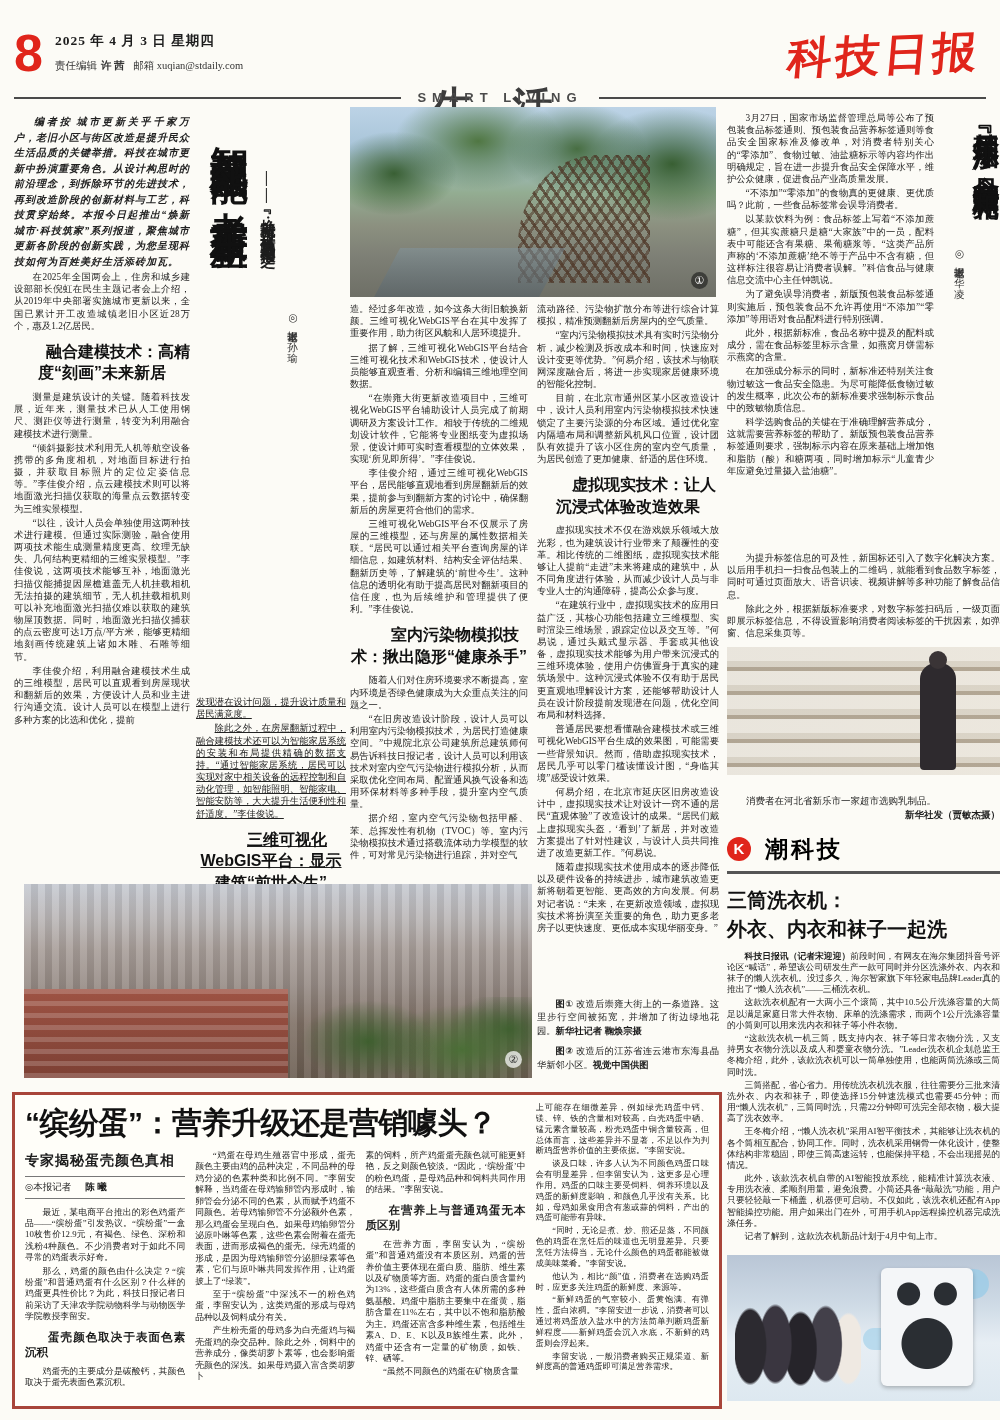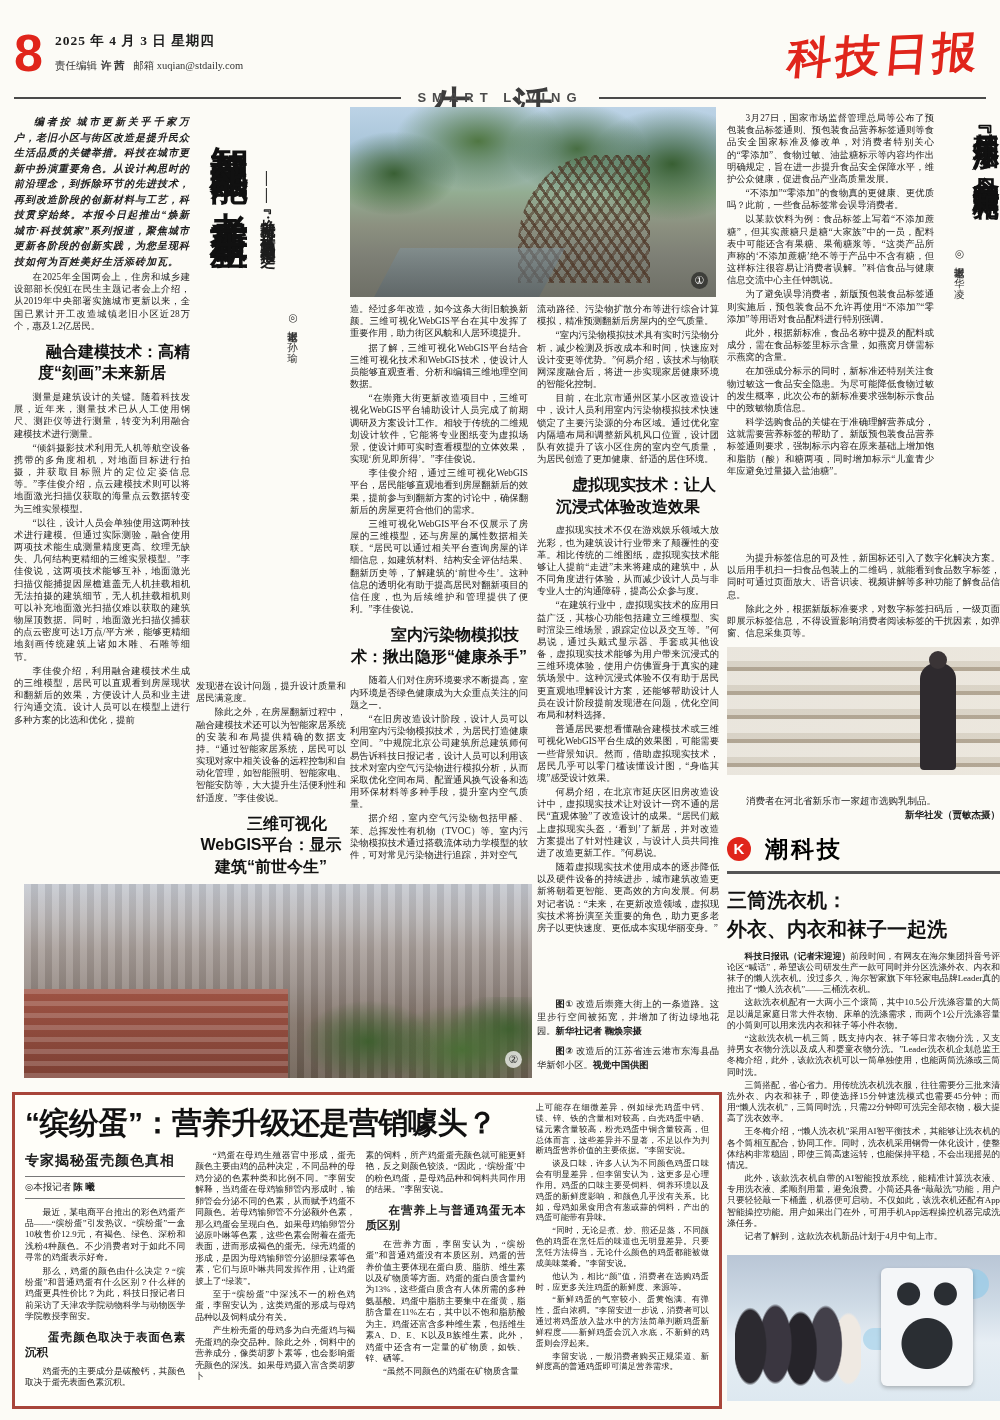--- a/index.html
+++ b/index.html
@@ -39,21 +39,21 @@
   #col1 { position:absolute; left:14px; top:114px; width:176px; height:764px; overflow:hidden; }
   .ednote { font-size:10px; line-height:1.55; letter-spacing:1px; font-style:italic; font-weight:600;
             text-align:justify; text-indent:2em; margin-bottom:14px; color:#222; }
   .ednote b { font-style:italic; margin-right:4px; }
   #vhead { position:absolute; left:210px; top:116px; width:136px; height:548px; display:flex; }
   .vh-title { writing-mode:vertical-rl; font-family:"Liberation Sans","DejaVu Sans",sans-serif;
               font-weight:900; font-size:38px; letter-spacing:4px; line-height:1.0; color:#111; height:548px; }
   .vh-sub { writing-mode:vertical-rl; font-weight:bold; font-size:15px; letter-spacing:2px;
             padding-top:55px; margin-left:10px; height:548px; }
   .vh-by { writing-mode:vertical-rl; font-size:10.5px; color:#333; padding-top:195px; margin-left:8px; height:548px; }
-  #col2 { position:absolute; left:196px; top:680px; width:150px; height:214px; overflow:hidden; }
+  #col2 { position:absolute; left:196px; top:696px; width:150px; height:214px; overflow:hidden;text-decoration:underline; }
 
   #photo-street { position:absolute; left:350px; top:107px; width:366px; height:190px;
     background:
       radial-gradient(90px 60px at 12% 35%, rgba(40,80,30,.85), transparent 70%),
       radial-gradient(120px 70px at 35% 18%, rgba(70,110,50,.9), transparent 70%),
       radial-gradient(100px 65px at 62% 22%, rgba(55,95,40,.85), transparent 70%),
       radial-gradient(120px 80px at 88% 30%, rgba(45,85,35,.9), transparent 70%),
       linear-gradient(180deg,#bcd3e6 0%,#a8c4d8 22%,#93ad92 45%,#8c9180 62%,#7e8076 78%,#6e6f66 100%); }
   .arch { position:absolute; right:66px; bottom:14px; width:132px; height:128px; opacity:.9;
     border-top-left-radius:60% 70%;
@@ -143,21 +143,21 @@
   .egg-left { width:505px; }
   .egg-title { font-family:"Liberation Sans","DejaVu Sans",sans-serif; font-weight:700; font-size:30px;
                letter-spacing:-0.5px; color:#111; white-space:nowrap; }
   .egg-cols { display:flex; gap:10px; margin-top:6px; height:242px; }
   .egg-col { flex:1; overflow:hidden; font-size:8.8px; line-height:1.3; text-align:justify; }
   .egg-col p { text-indent:2em; margin-bottom:2px; }
   .egg-sub { font-weight:900; font-size:14px; letter-spacing:1px; margin:2px 0 6px;
              font-family:"Liberation Serif","DejaVu Serif",serif; }
   .egg-by { border-top:1px solid #777; border-bottom:1px solid #777; padding:4px 0; font-size:9.5px;
             margin-bottom:8px; }
-  .egg-by b { margin-left:2px; }
+  .egg-by b { margin-left:14px; }
   .egg-sec { font-family:"Liberation Sans","DejaVu Sans",sans-serif; font-weight:900; font-size:11.5px;
              line-height:1.35; text-indent:2em; margin:7px 0 5px; }
   .egg-c4 { width:175px; margin-left:10px; overflow:hidden; font-size:8.4px; line-height:1.29; text-align:justify; }
   .egg-c4 p { text-indent:2em; margin-bottom:2px; }
 </style>
 </head>
 <body>
 
 <div class="page">
 

